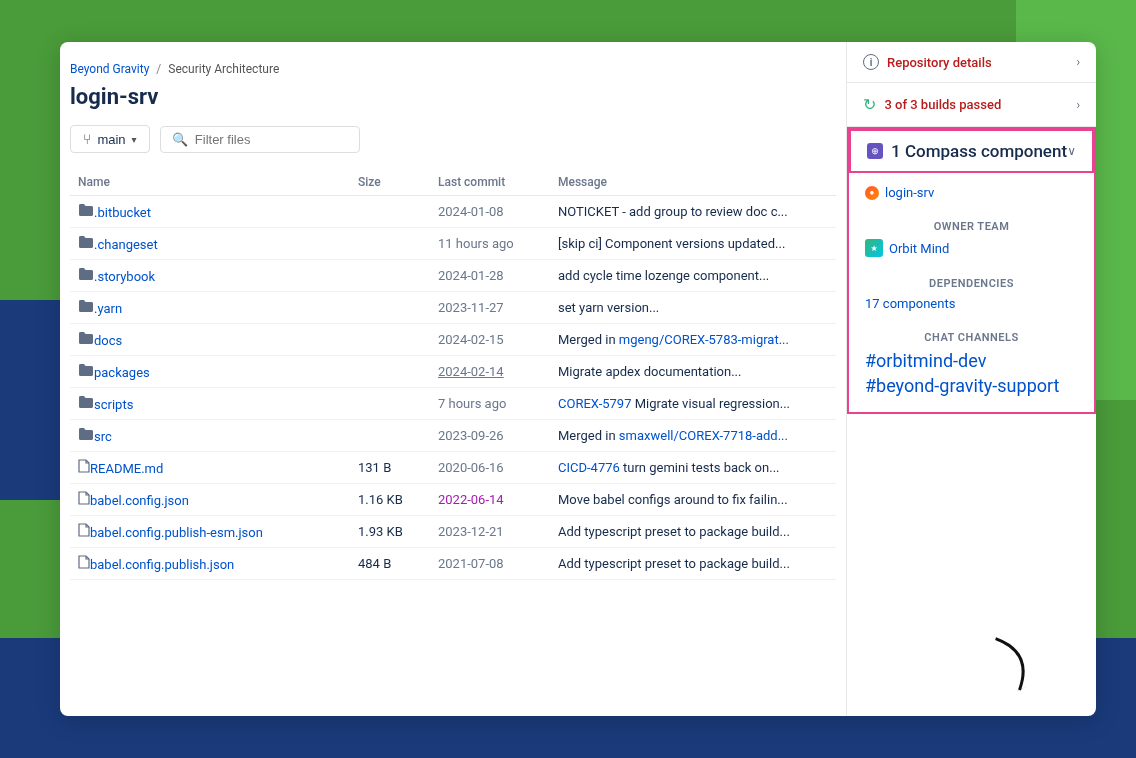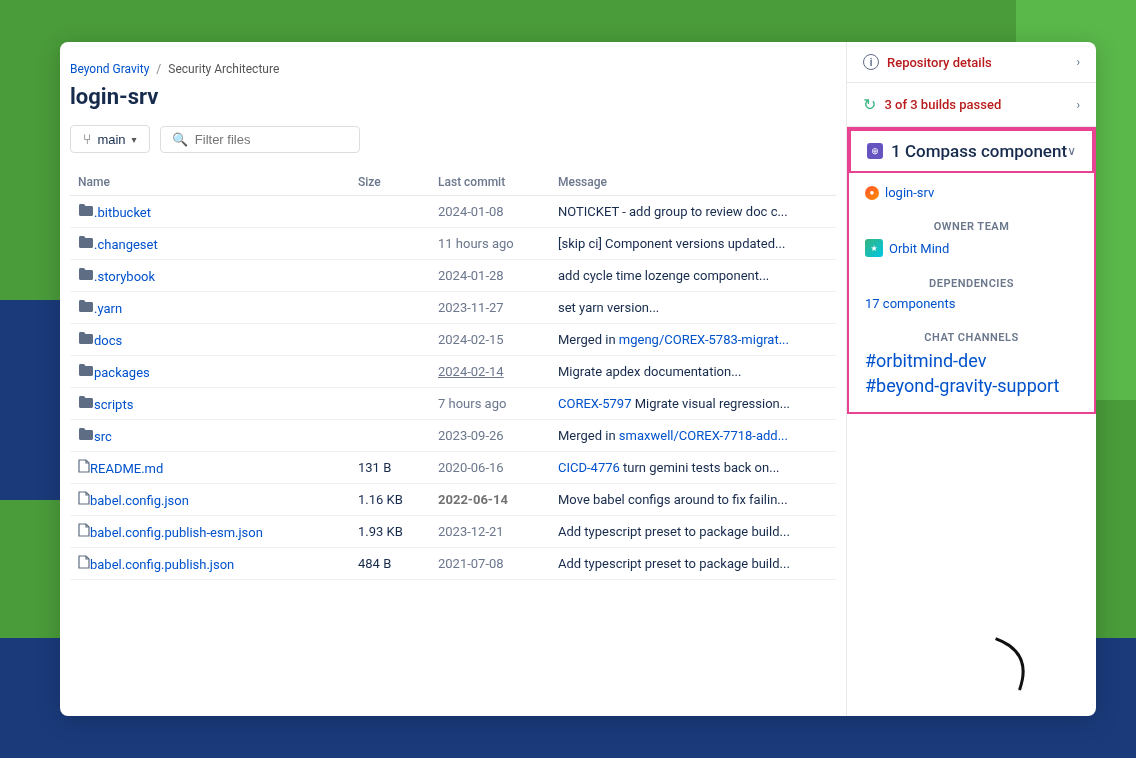--- a/index.html
+++ b/index.html
@@ -518,21 +518,21 @@
             <td class="col-name">
               <div class="file-name-cell">
                 <span><svg width="12" height="14" viewBox="0 0 12 14" fill="none">
                     <path d="M1 1h7l3 3v9H1V1z" stroke="#5e6c84" stroke-width="1.2" fill="none"></path>
                     <path d="M8 1v3h3" stroke="#5e6c84" stroke-width="1.2" fill="none"></path>
                   </svg></span>
                 <a href="#" class="file-link">babel.config.json</a>
               </div>
             </td>
             <td class="col-size">1.16 KB</td>
-            <td class="col-commit" style="color: #737373; font-weight: bold;">2022-06-14</td>
+            <td class="col-commit" style="color: #a21caf;">2022-06-14</td>
             <td class="col-message">Move babel configs around to fix failin...</td>
           </tr>
           <tr>
             <td class="col-name">
               <div class="file-name-cell">
                 <span><svg width="12" height="14" viewBox="0 0 12 14" fill="none">
                     <path d="M1 1h7l3 3v9H1V1z" stroke="#5e6c84" stroke-width="1.2" fill="none"></path>
                     <path d="M8 1v3h3" stroke="#5e6c84" stroke-width="1.2" fill="none"></path>
                   </svg></span>
                 <a href="#" class="file-link">babel.config.publish-esm.json</a>

